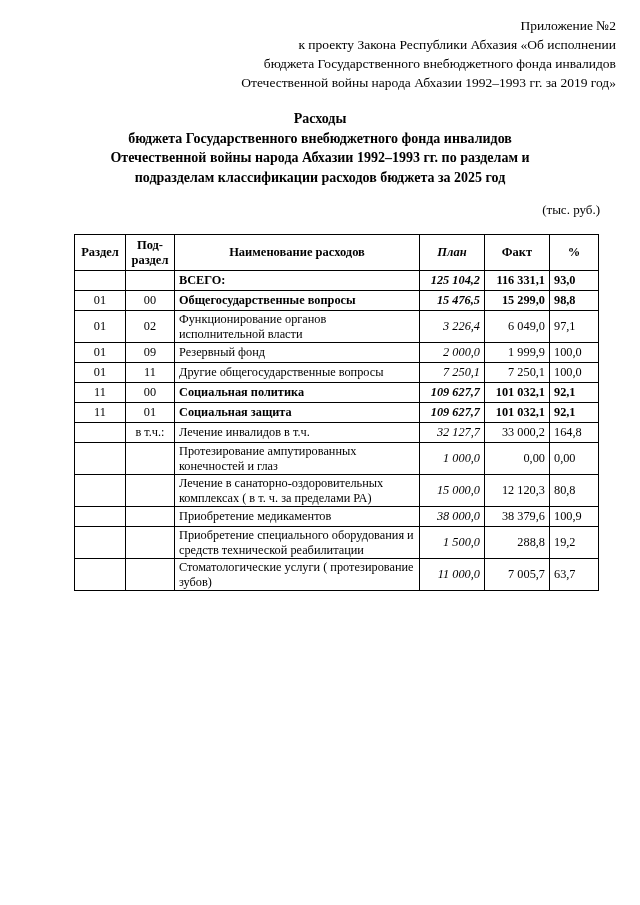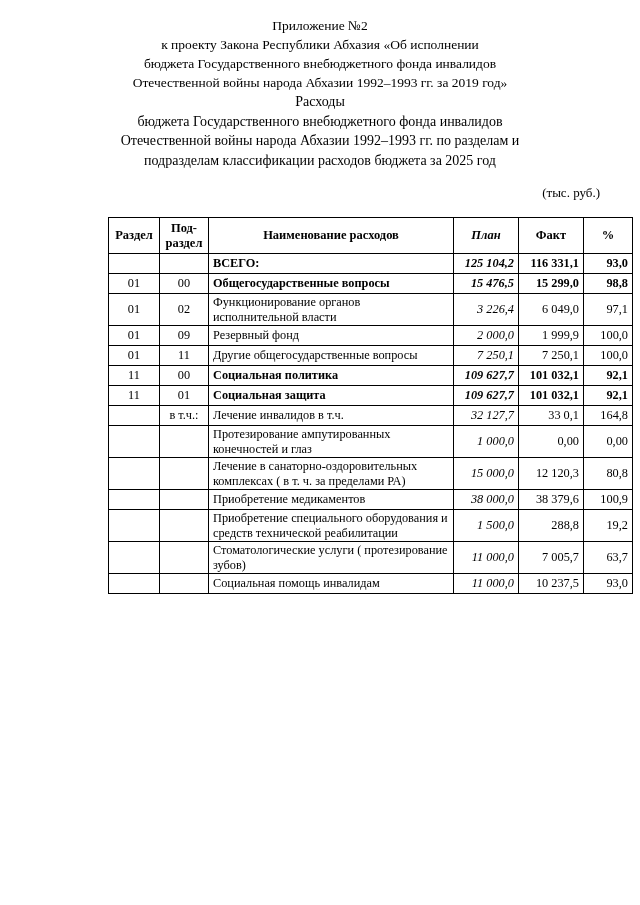--- a/index.html
+++ b/index.html
@@ -12,41 +12,42 @@
   .page {
     position: relative;
     width: 640px;
     height: 905px;
     background: #ffffff;
     box-sizing: border-box;
     padding: 16px 24px 0 24px;
     overflow: hidden;
   }
   .doc-header {
-    text-align: center;
+    text-align: right;
     font-size: 13.5px;
     line-height: 19px;
     padding-right: 0px;
   }
   .doc-title {
     text-align: center;
-    font-weight: normal;
+    font-weight: bold;
     font-size: 14px;
     line-height: 19.5px;
+    margin-top: 17px;
   }
   .units-note {
     text-align: right;
     font-size: 13px;
     margin-top: 15px;
     margin-right: 16px;
     margin-bottom: 16px;
   }
   table.expenses {
     border-collapse: collapse;
-    margin-left: 84px;
+    margin-left: 50px;
     width: 504px;
     font-size: 12.3px;
     table-layout: fixed;
   }
   table.expenses th,
   table.expenses td {
     border: 1px solid #000000;
     padding: 1px 4px;
     vertical-align: middle;
     line-height: 14.5px;
@@ -57,21 +58,21 @@
     text-align: center;
     font-size: 12.5px;
     padding-top: 3px;
     padding-bottom: 3px;
   }
   .col-razdel    { width: 42px;  text-align: center; }
   .col-podrazdel { width: 40px;  text-align: center; }
   .col-name      { width: 236px; text-align: left; padding-left: 6px; }
   .col-plan      { width: 56px;  text-align: right; padding-right: 6px; font-style: italic; }
   .col-fakt      { width: 56px;  text-align: right; padding-right: 6px; }
-  .col-pct       { width: 40px;  text-align: right; padding-right: 5px; }
+  .col-pct       { width: 40px;  text-align: left; padding-right: 5px; }
   tr.bold .col-name,
   tr.bold .col-plan,
   tr.bold .col-fakt,
   tr.bold .col-pct {
     font-weight: bold;
   }
   td { height: 17px; }
 </style>
 </head>
 <body>
@@ -160,21 +161,21 @@
           <td class="col-name">Социальная защита</td>
           <td class="col-plan">109 627,7</td>
           <td class="col-fakt">101 032,1</td>
           <td class="col-pct">92,1</td>
         </tr>
         <tr>
           <td class="col-razdel"></td>
           <td class="col-podrazdel">в т.ч.:</td>
           <td class="col-name">Лечение инвалидов  в т.ч.</td>
           <td class="col-plan">32 127,7</td>
-          <td class="col-fakt">33 0,1</td>
+          <td class="col-fakt">33 000,2</td>
           <td class="col-pct">164,8</td>
         </tr>
         <tr>
           <td class="col-razdel"></td>
           <td class="col-podrazdel"></td>
           <td class="col-name">Протезирование ампутированных конечностей и глаз</td>
           <td class="col-plan">1 000,0</td>
           <td class="col-fakt">0,00</td>
           <td class="col-pct">0,00</td>
         </tr>
@@ -203,24 +204,16 @@
           <td class="col-pct">19,2</td>
         </tr>
         <tr>
           <td class="col-razdel"></td>
           <td class="col-podrazdel"></td>
           <td class="col-name">Стоматологические услуги ( протезирование зубов)</td>
           <td class="col-plan">11 000,0</td>
           <td class="col-fakt">7 005,7</td>
           <td class="col-pct">63,7</td>
         </tr>
-        <tr>
-          <td class="col-razdel"></td>
-          <td class="col-podrazdel"></td>
-          <td class="col-name">Социальная помощь инвалидам</td>
-          <td class="col-plan">11 000,0</td>
-          <td class="col-fakt">10 237,5</td>
-          <td class="col-pct">93,0</td>
-        </tr>
       </tbody>
   </table>
 
 </div>
 
 </body></html>

